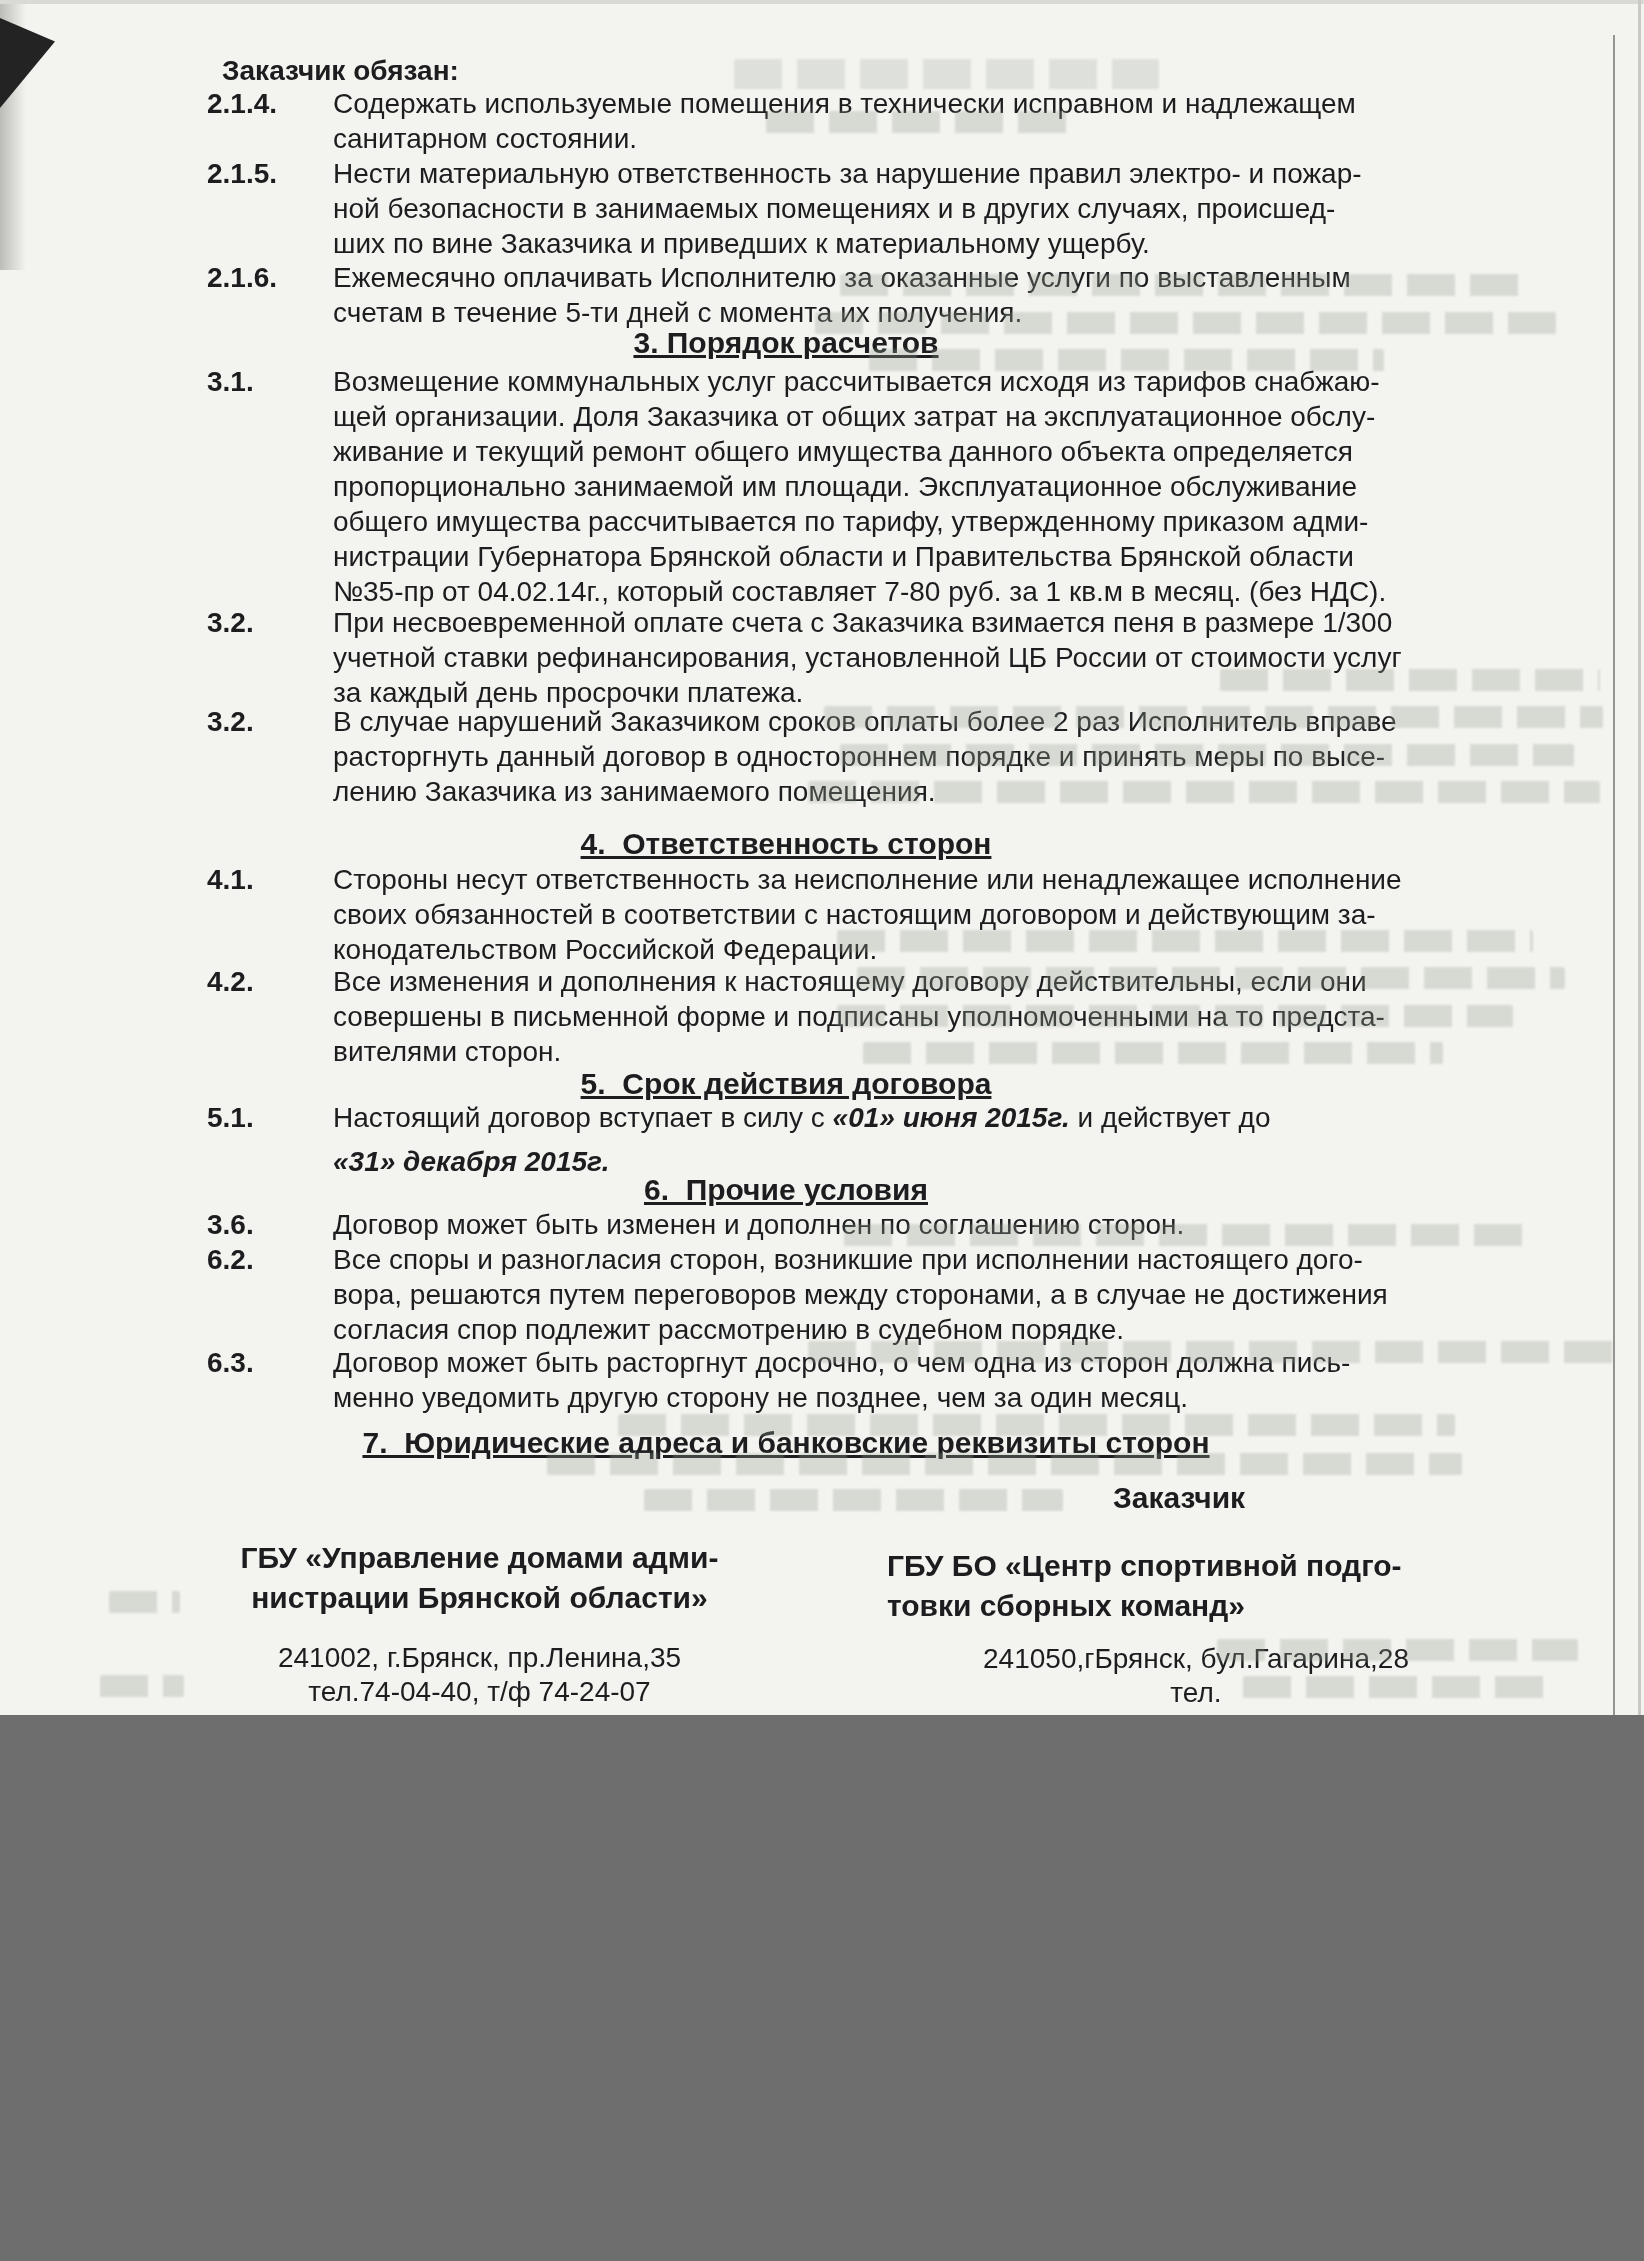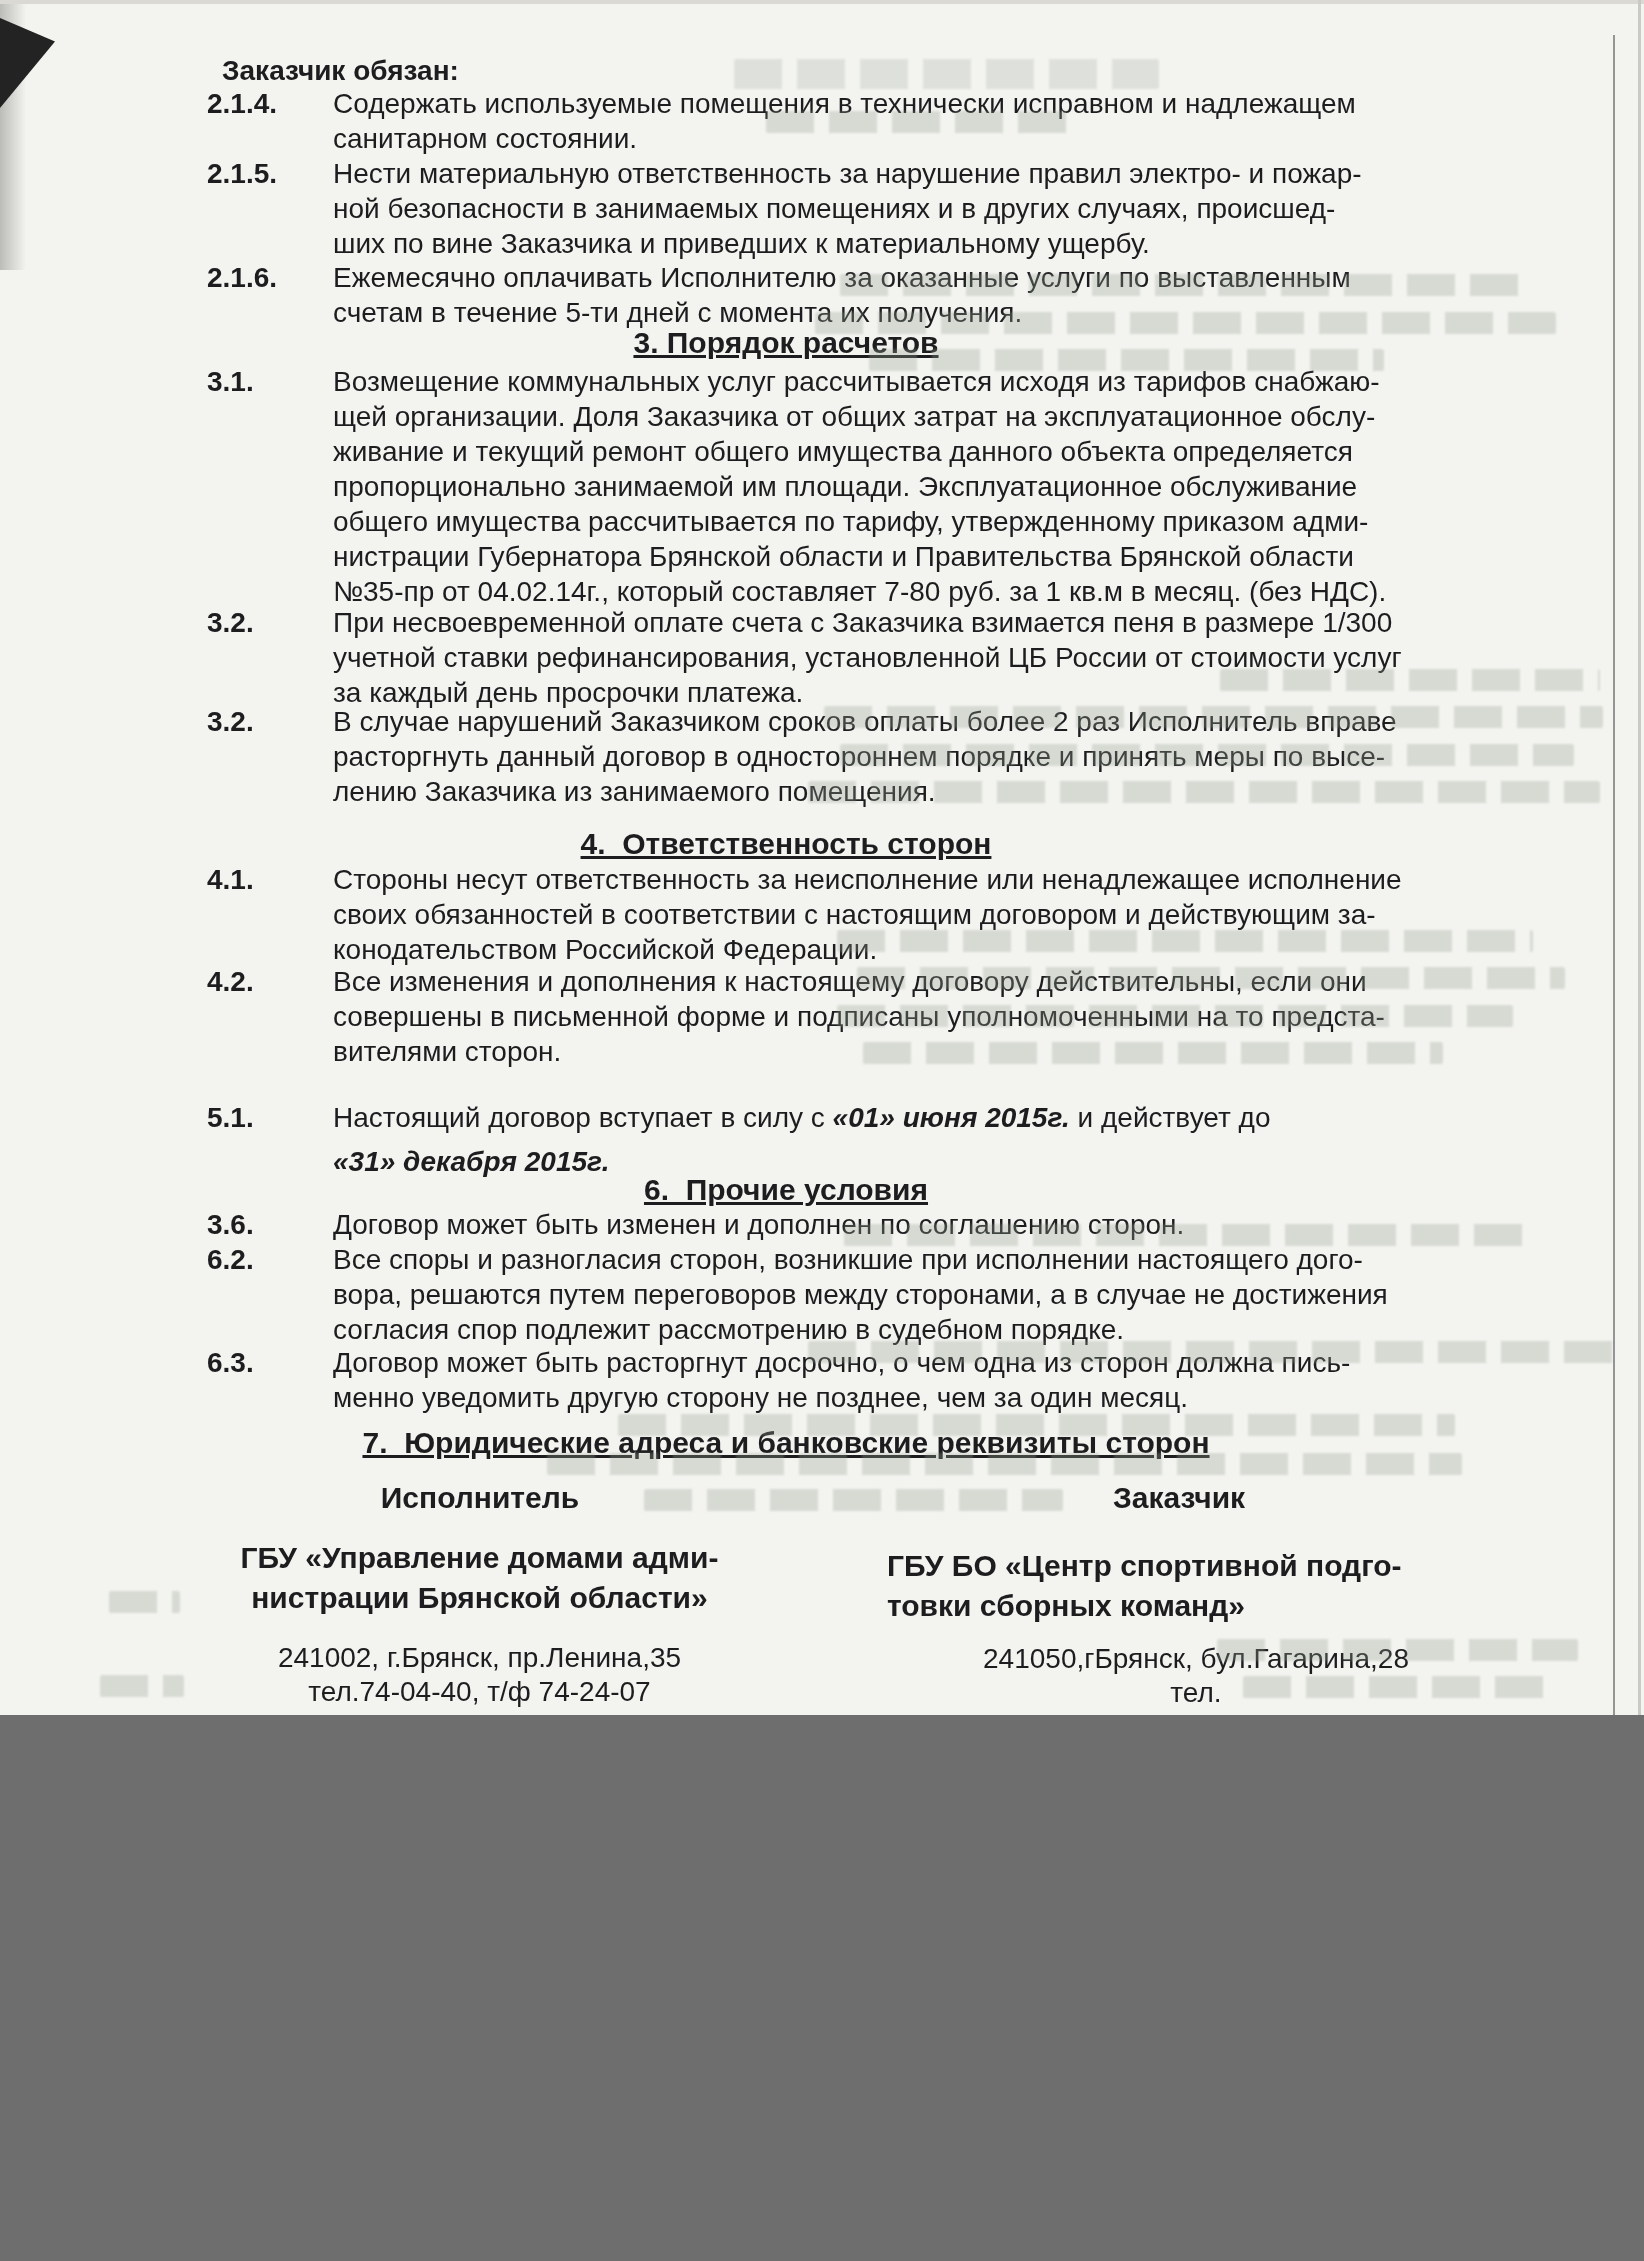--- a/index.html
+++ b/index.html
@@ -139,20 +139,21 @@
 своих обязанностей в соответствии с настоящим договором и действующим за-
 конодательством Российской Федерации.</div>
   </div>
   <div class="row" style="top:964px">
     <div class="num">4.2.</div>
     <div class="txt">Все изменения и дополнения к настоящему договору действительны, если они
 совершены в письменной форме и подписаны уполномоченными на то предста-
 вителями сторон.</div>
   </div>
 
+  <div class="h" style="top:1066px">5.  Срок действия договора</div>
   <div class="row" style="top:1100px">
     <div class="num">5.1.</div>
     <div class="txt"><span>Настоящий договор вступает в силу с </span><span class="filled">«01»</span><span> </span><span class="filled">июня  2015г.</span><span>  и действует до</span>
       <div class="c51line2"><span class="filled">«31»  декабря  2015г.</span></div>
     </div>
   </div>
 
   <div class="h" style="top:1172px">6.  Прочие условия</div>
   <div class="row" style="top:1207px">
     <div class="num">3.6.</div>
@@ -165,21 +166,20 @@
 согласия спор подлежит рассмотрению в судебном порядке.</div>
   </div>
   <div class="row" style="top:1345px">
     <div class="num">6.3.</div>
     <div class="txt">Договор может быть расторгнут досрочно, о чем одна из сторон должна пись-
 менно уведомить другую сторону не позднее, чем за один месяц.</div>
   </div>
 
   <div class="h" style="top:1425px">7.  Юридические адреса и банковские реквизиты сторон</div>
 
-  <div class="role left">Исполнитель</div>
   <div class="role right">Заказчик</div>
 
   <div class="org left">ГБУ «Управление домами адми-
 нистрации Брянской области»</div>
   <div class="org right">ГБУ БО «Центр спортивной подго-
 товки сборных команд»</div>
 
   <div class="details left">241002, г.Брянск, пр.Ленина,35
 тел.74-04-40, т/ф 74-24-07
 ИНН 3250524147  КПП 325701001

